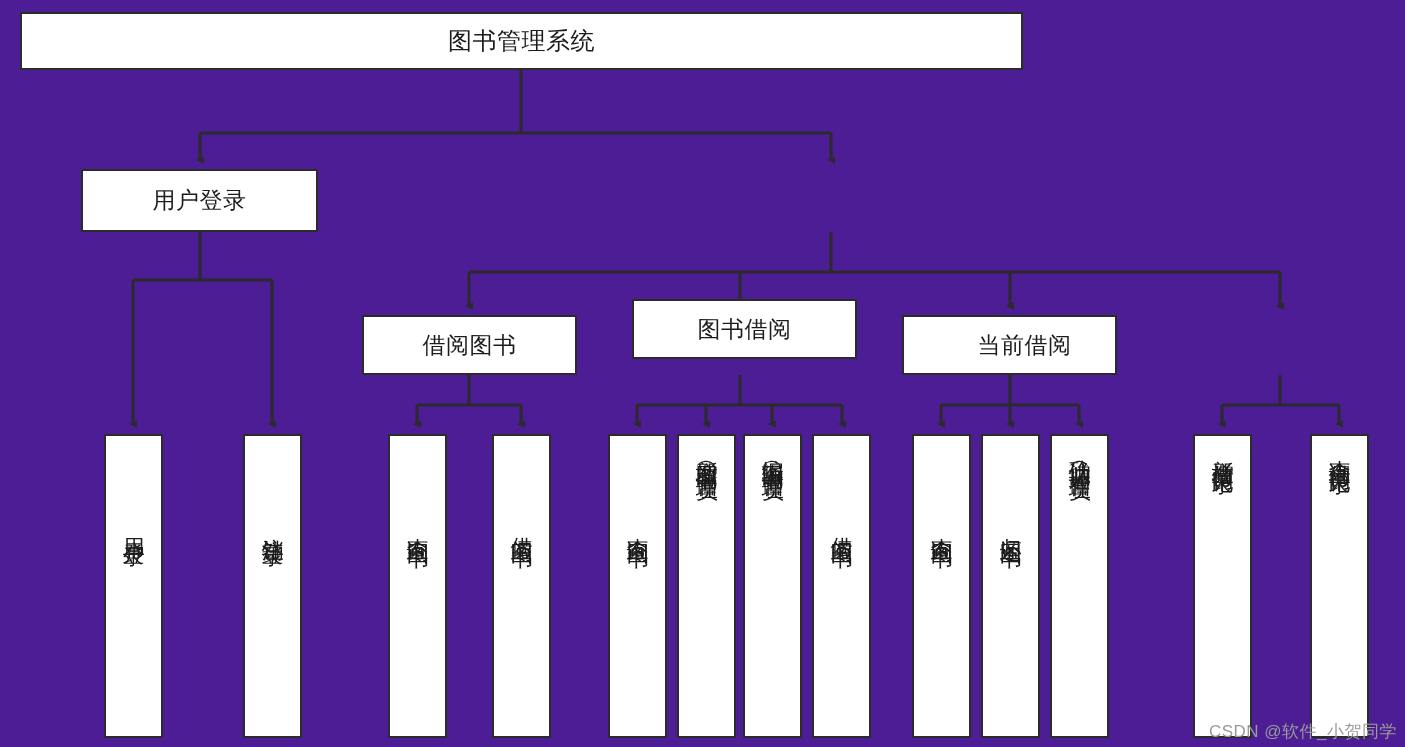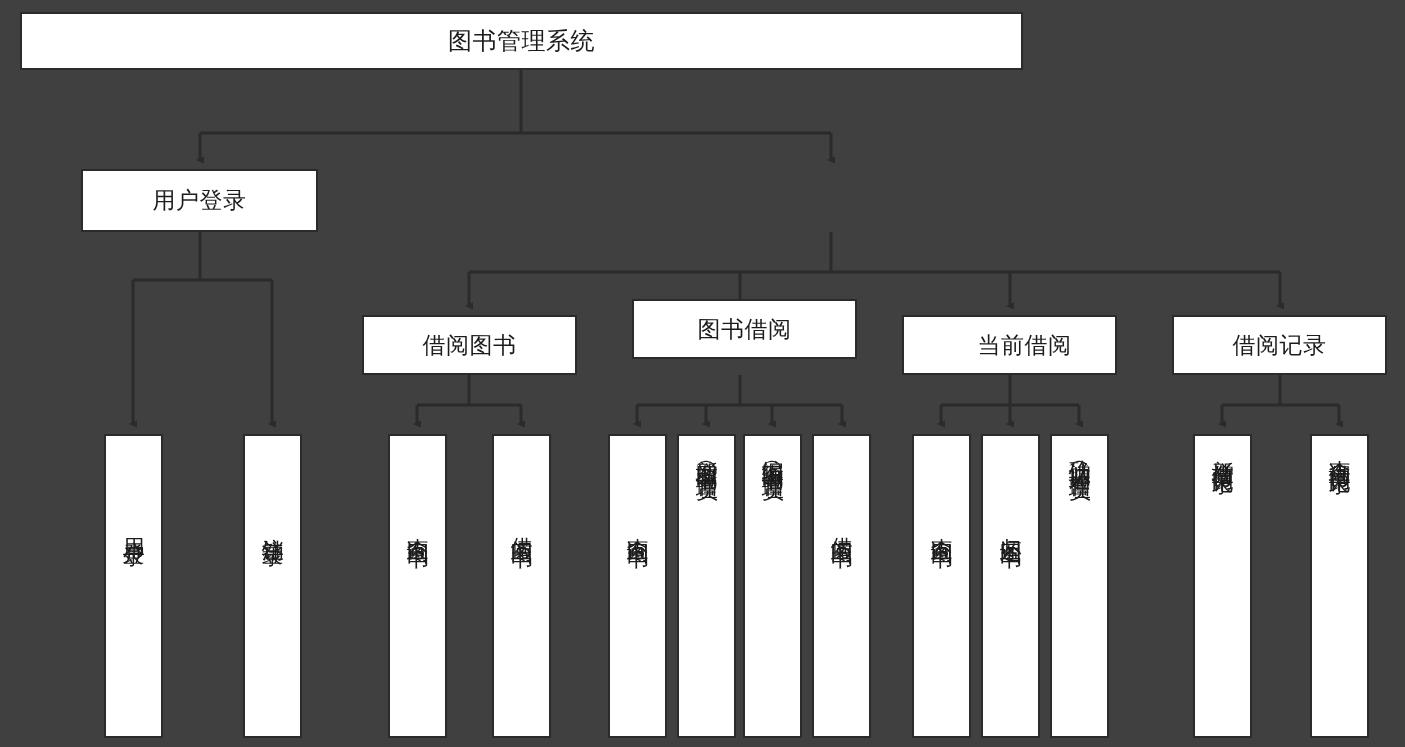--- a/index.html
+++ b/index.html
@@ -7,21 +7,21 @@
     padding: 0;
     background: #ffffff;
   }
   body {
     font-family: "Liberation Sans", "DejaVu Sans", sans-serif;
   }
   #canvas {
     position: relative;
     width: 1405px;
     height: 747px;
-    background: #404040;
+    background: #4c1d95;
     overflow: hidden;
   }
   #edges {
     position: absolute;
     left: 0;
     top: 0;
     width: 1405px;
     height: 747px;
     pointer-events: none;
   }
@@ -139,23 +139,20 @@
 
   <div class="node h" style="left:362px; top:315px; width:215px; height:60px;">
     <span class="label">借阅图书</span>
   </div>
   <div class="node h" style="left:632px; top:299px; width:225px; height:60px;">
     <span class="label">图书借阅</span>
   </div>
   <div class="node h" style="left:902px; top:315px; width:215px; height:60px;padding-left:30px;">
     <span class="label">当前借阅</span>
   </div>
-  <div class="node h" style="left:1172px; top:315px; width:215px; height:60px;">
-    <span class="label">借阅记录</span>
-  </div>
 
   <div class="node v pad" style="left:104px; top:434px; width:59px; height:304px;">
     <span class="label">用户登录</span>
   </div>
   <div class="node v pad" style="left:243px; top:434px; width:59px; height:304px;">
     <span class="label">注销登录</span>
   </div>
 
   <div class="node v pad" style="left:388px; top:434px; width:59px; height:304px;">
     <span class="label">查询图书</span>
@@ -187,13 +184,14 @@
     <span class="label">确认归还（管理员）</span>
   </div>
 
   <div class="node v" style="left:1193px; top:434px; width:59px; height:304px;">
     <span class="label">新增借阅记录</span>
   </div>
   <div class="node v" style="left:1310px; top:434px; width:59px; height:304px;">
     <span class="label">查询借阅记录</span>
   </div>
 
+  <div class="watermark">CSDN @软件_小贺同学</div>
 </div>
 
 </body></html>

